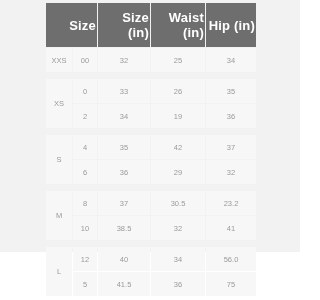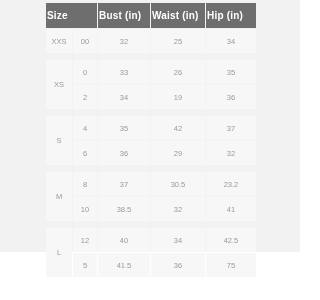--- a/index.html
+++ b/index.html
@@ -40,24 +40,24 @@
   table.size-chart {
     width: 208px;
     border-collapse: separate;
     border-spacing: 1px;
     table-layout: fixed;
   }
 
   table.size-chart th {
     background: #6e6e6e;
     color: #ffffff;
-    font-size: 10px;
+    font-size: 13px;
     font-weight: bold;
     letter-spacing: 0.2px;
-    text-align: left;
+    text-align: right;
     padding: 7px 1px 7px 1px;
     border: 0;
   }
 
   table.size-chart td {
     background: #f7f7f7;
     color: #9a9a9a;
     font-size: 7.5px;
     font-weight: normal;
     text-align: center;
@@ -100,21 +100,21 @@
       <colgroup>
         <col class="c-letter">
         <col class="c-num">
         <col class="c-bust">
         <col class="c-waist">
         <col class="c-hip">
       </colgroup>
       <thead>
         <tr>
           <th colspan="2">Size</th>
-          <th>Bust (in)</th>
+          <th>Size (in)</th>
           <th>Waist (in)</th>
           <th>Hip (in)</th>
         </tr>
       </thead>
       <tbody id="chart-body">
       <tr>
             <td class="size-letter" rowspan="1">XXS</td>
             <td>00</td>
             <td>32</td>
             <td>25</td>
@@ -169,21 +169,21 @@
             <td>41</td>
           </tr>
           <tr class="group-gap">
             <td colspan="5"></td>
           </tr>
           <tr>
             <td class="size-letter" rowspan="2">L</td>
             <td>12</td>
             <td>40</td>
             <td>34</td>
-            <td>42.5</td>
+            <td>56.0</td>
           </tr>
           <tr>
             <td>5</td>
             <td>41.5</td>
             <td>36</td>
             <td>75</td>
           </tr>
         </tbody>
     </table>
   </div>

